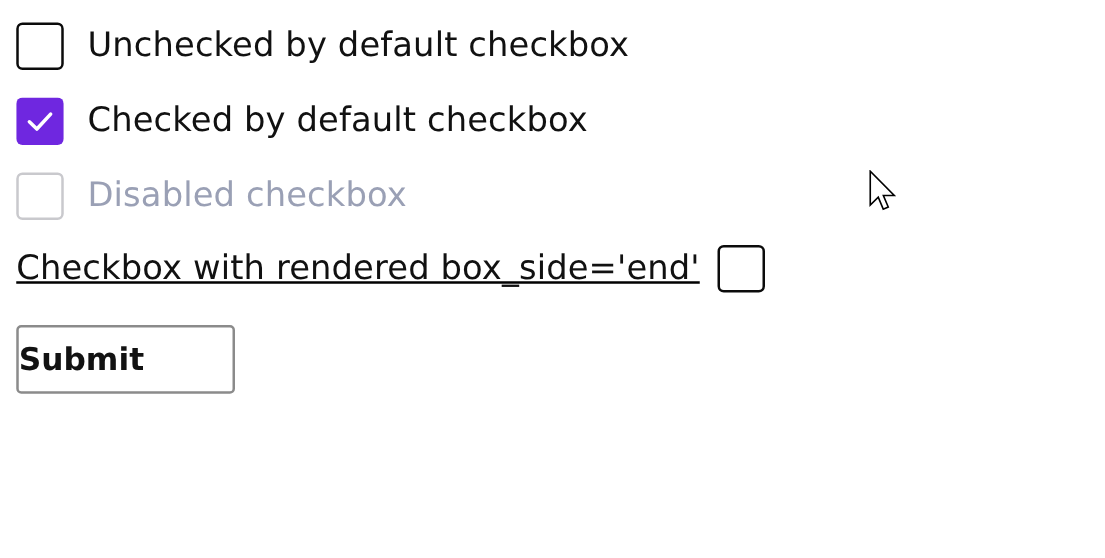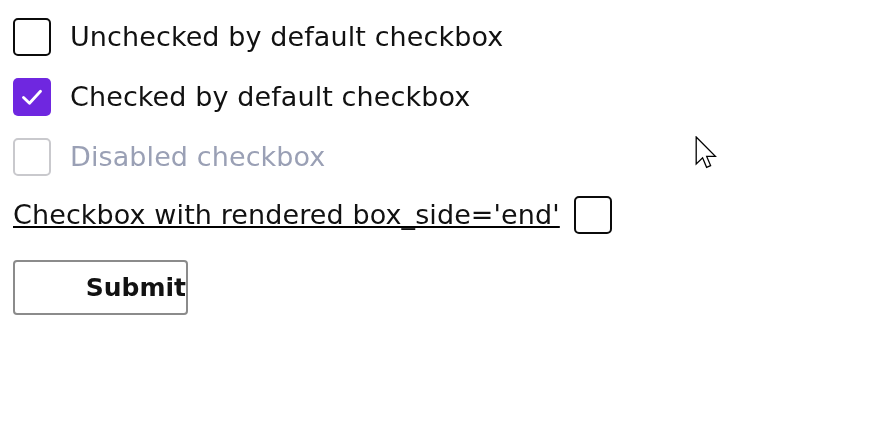--- a/index.html
+++ b/index.html
@@ -99,21 +99,21 @@
     background: #ffffff;
     border: 2px solid #8b8b8b;
     border-radius: 4px;
     font-family: "DejaVu Sans", "Liberation Sans", sans-serif;
     font-size: 25px;
     font-weight: bold;
     color: #121212;
     cursor: pointer;
     padding: 0;
     line-height: 51px;
-    text-align: right;
+    text-align: left;
   }
 
   
   .cursor {
     position: absolute;
     left: 695px;
     top: 136px;
     width: 26px;
     height: 38px;
     pointer-events: none;

